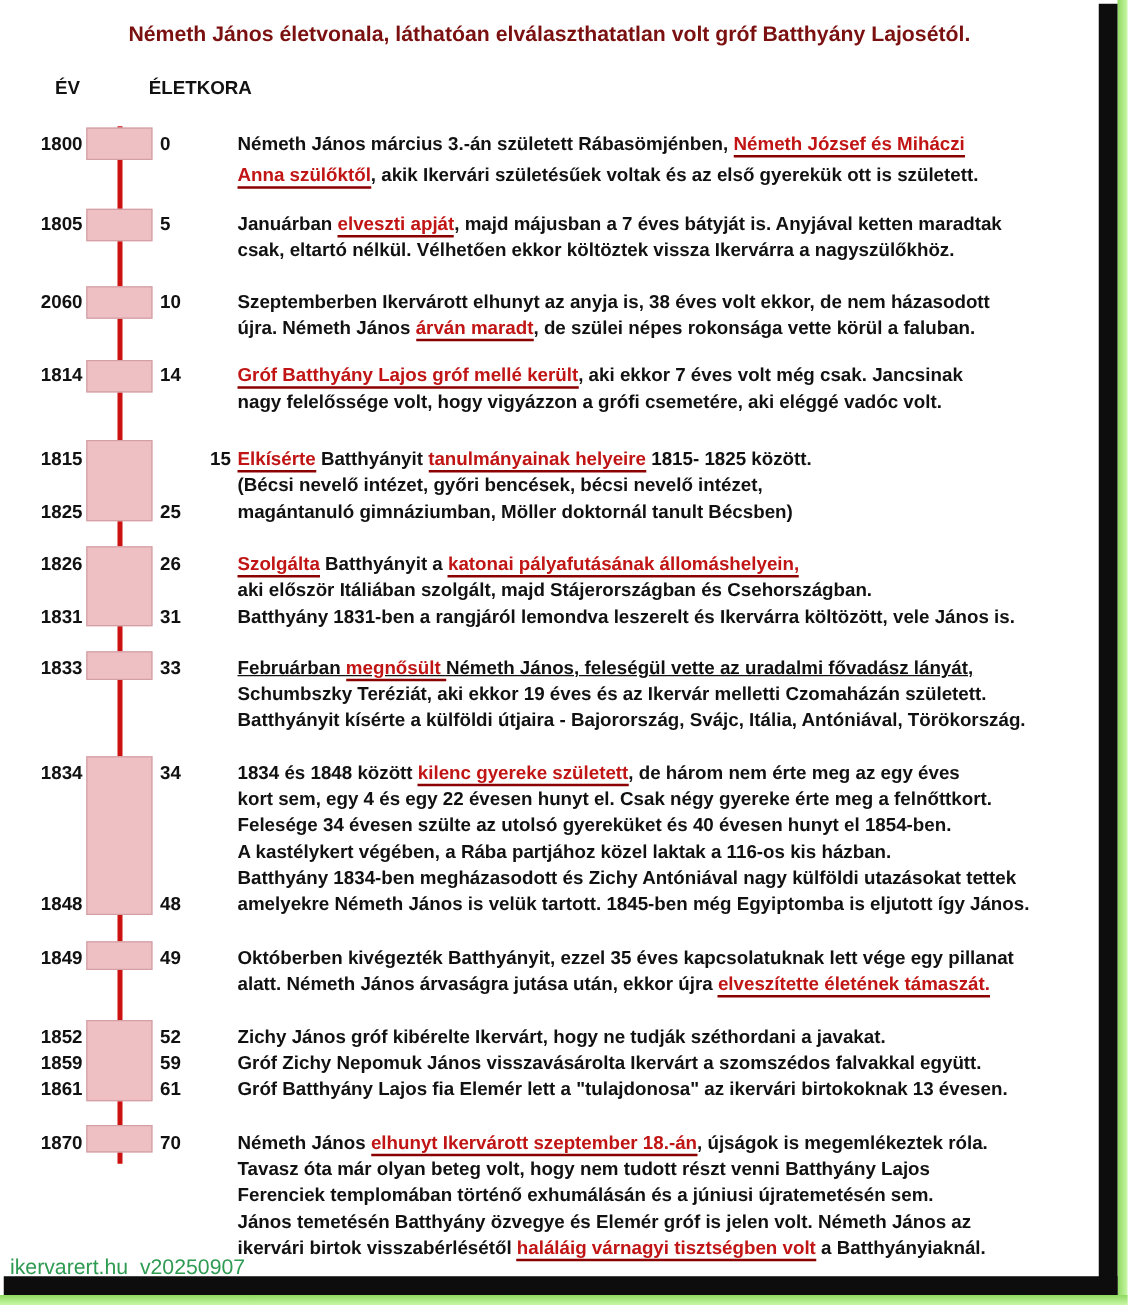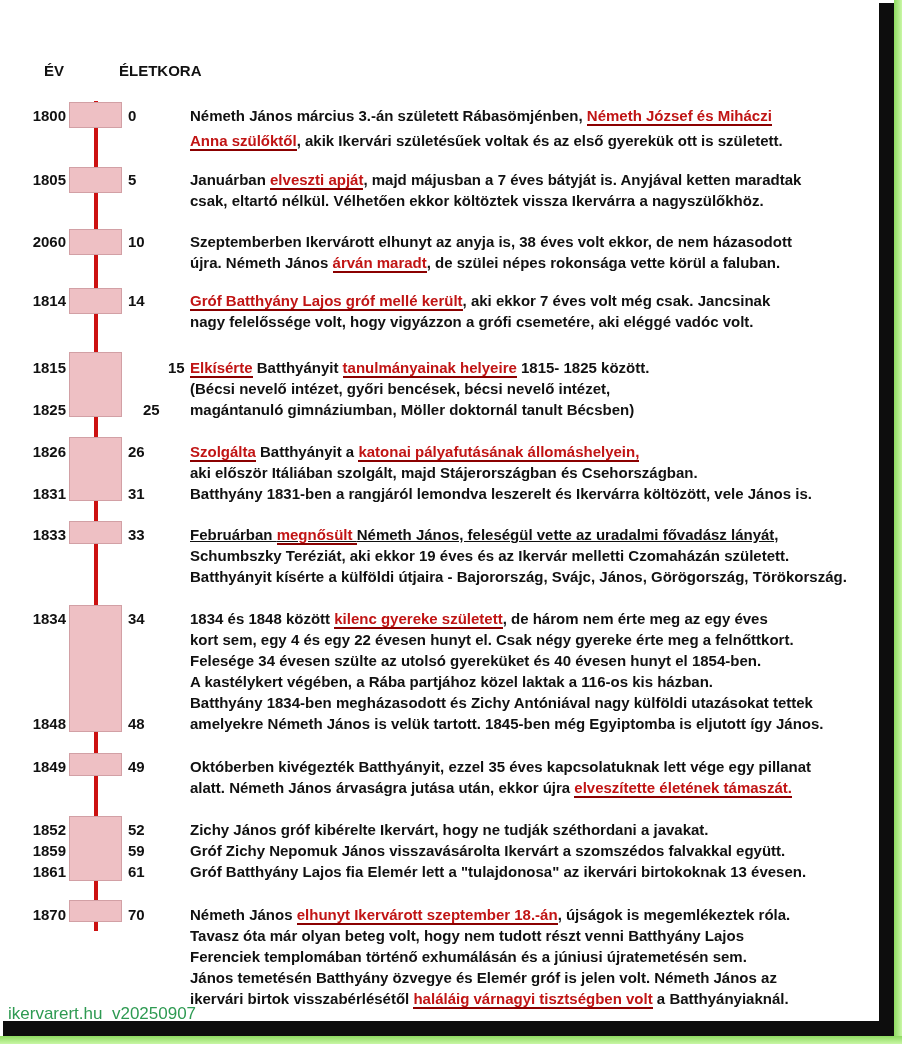--- a/index.html
+++ b/index.html
@@ -29,20 +29,21 @@
   .tline{position:absolute;left:190px;font-weight:bold;font-size:15px;line-height:21px;
     white-space:nowrap;color:#111;}
   .lnk{color:var(--link,#c11414);border-bottom:2px solid var(--link_underline,#8b0000);cursor:pointer;}
   .footer{position:absolute;left:8px;top:1004px;font-size:17px;font-weight:normal;
     color:var(--footer,#2e9a52);}
 </style>
 </head>
 <body>
 
 <div class="page">
+  <div class="title">Németh János életvonala, láthatóan elválaszthatatlan volt gróf Batthyány Lajosétól.</div>
   <div class="colhead" id="head-year">ÉV</div>
   <div class="colhead" id="head-age">ÉLETKORA</div>
   <div id="timeline">
     <div class="redline"></div>
   <div class="block" style="top: 102px; height: 26px;"></div>
       <div class="ylabel" style="top: 105px;">1800</div>
       <div class="alabel" style="top: 105px;">0</div>
       <div class="tline" style="top: 105px;"><span>Németh János március 3.-án született Rábasömjénben, </span><span class="lnk">Németh József és Miháczi</span></div>
       <div class="tline" style="top: 130px;"><span class="lnk">Anna szülőktől</span><span>, akik Ikervári születésűek voltak és az első gyerekük ott is született.</span></div>
       <div class="block" style="top: 167px; height: 26px;"></div>
@@ -57,38 +58,38 @@
       <div class="tline" style="top: 252px;"><span>újra. Németh János </span><span class="lnk">árván maradt</span><span>, de szülei népes rokonsága vette körül a faluban.</span></div>
       <div class="block" style="top: 288px; height: 26px;"></div>
       <div class="ylabel" style="top: 290px;">1814</div>
       <div class="alabel" style="top: 290px;">14</div>
       <div class="tline" style="top: 290px;"><span class="lnk">Gróf Batthyány Lajos gróf mellé került</span><span>, aki ekkor 7 éves volt még csak. Jancsinak</span></div>
       <div class="tline" style="top: 311px;"><span>nagy felelőssége volt, hogy vigyázzon a grófi csemetére, aki eléggé vadóc volt.</span></div>
       <div class="block" style="top: 352px; height: 65px;"></div>
       <div class="ylabel" style="top: 357px;">1815</div>
       <div class="alabel" style="top: 357px; margin-left: 40px;">15</div>
       <div class="ylabel" style="top: 399px;">1825</div>
-      <div class="alabel" style="top: 399px; margin-left: 15px;">25</div>
+      <div class="alabel" style="top: 399px;">25</div>
       <div class="tline" style="top: 357px;"><span class="lnk">Elkísérte</span><span> Batthyányit </span><span class="lnk">tanulmányainak helyeire</span><span> 1815- 1825 között.</span></div>
       <div class="tline" style="top: 378px;"><span>(Bécsi nevelő intézet, győri bencések, bécsi nevelő intézet,</span></div>
       <div class="tline" style="top: 399px;"><span>magántanuló gimnáziumban, Möller doktornál tanult Bécsben)</span></div>
       <div class="block" style="top: 437px; height: 64px;"></div>
       <div class="ylabel" style="top: 441px;">1826</div>
       <div class="alabel" style="top: 441px;">26</div>
       <div class="ylabel" style="top: 483px;">1831</div>
       <div class="alabel" style="top: 483px;">31</div>
       <div class="tline" style="top: 441px;"><span class="lnk">Szolgálta</span><span> Batthyányit a </span><span class="lnk">katonai pályafutásának állomáshelyein,</span></div>
       <div class="tline" style="top: 462px;"><span>aki először Itáliában szolgált, majd Stájerországban és Csehországban.</span></div>
       <div class="tline" style="top: 483px;"><span>Batthyány 1831-ben a rangjáról lemondva leszerelt és Ikervárra költözött, vele János is.</span></div>
       <div class="block" style="top: 521px; height: 23px;"></div>
       <div class="ylabel" style="top: 524px;">1833</div>
       <div class="alabel" style="top: 524px;">33</div>
       <div class="tline" style="top: 524px; text-decoration: underline;"><span>Februárban </span><span class="lnk">megnősült </span><span>Németh János, feleségül vette az uradalmi fővadász lányát,</span></div>
       <div class="tline" style="top: 545px;"><span>Schumbszky Teréziát, aki ekkor 19 éves és az Ikervár melletti Czomaházán született.</span></div>
-      <div class="tline" style="top: 566px;"><span>Batthyányit kísérte a külföldi útjaira - Bajorország, Svájc, János, Görögország, Törökország.</span></div>
+      <div class="tline" style="top: 566px;"><span>Batthyányit kísérte a külföldi útjaira - Bajorország, Svájc, Itália, Antóniával, Törökország.</span></div>
       <div class="block" style="top: 605px; height: 127px;"></div>
       <div class="ylabel" style="top: 608px;">1834</div>
       <div class="alabel" style="top: 608px;">34</div>
       <div class="ylabel" style="top: 713px;">1848</div>
       <div class="alabel" style="top: 713px;">48</div>
       <div class="tline" style="top: 608px;"><span>1834 és 1848 között </span><span class="lnk">kilenc gyereke született</span><span>, de három nem érte meg az egy éves</span></div>
       <div class="tline" style="top: 629px;"><span>kort sem, egy 4 és egy 22 évesen hunyt el. Csak négy gyereke érte meg a felnőttkort.</span></div>
       <div class="tline" style="top: 650px;"><span>Felesége 34 évesen szülte az utolsó gyereküket és 40 évesen hunyt el 1854-ben.</span></div>
       <div class="tline" style="top: 671px;"><span>A kastélykert végében, a Rába partjához közel laktak a 116-os kis házban.</span></div>
       <div class="tline" style="top: 692px;"><span>Batthyány 1834-ben megházasodott és Zichy Antóniával nagy külföldi utazásokat tettek</span></div>

